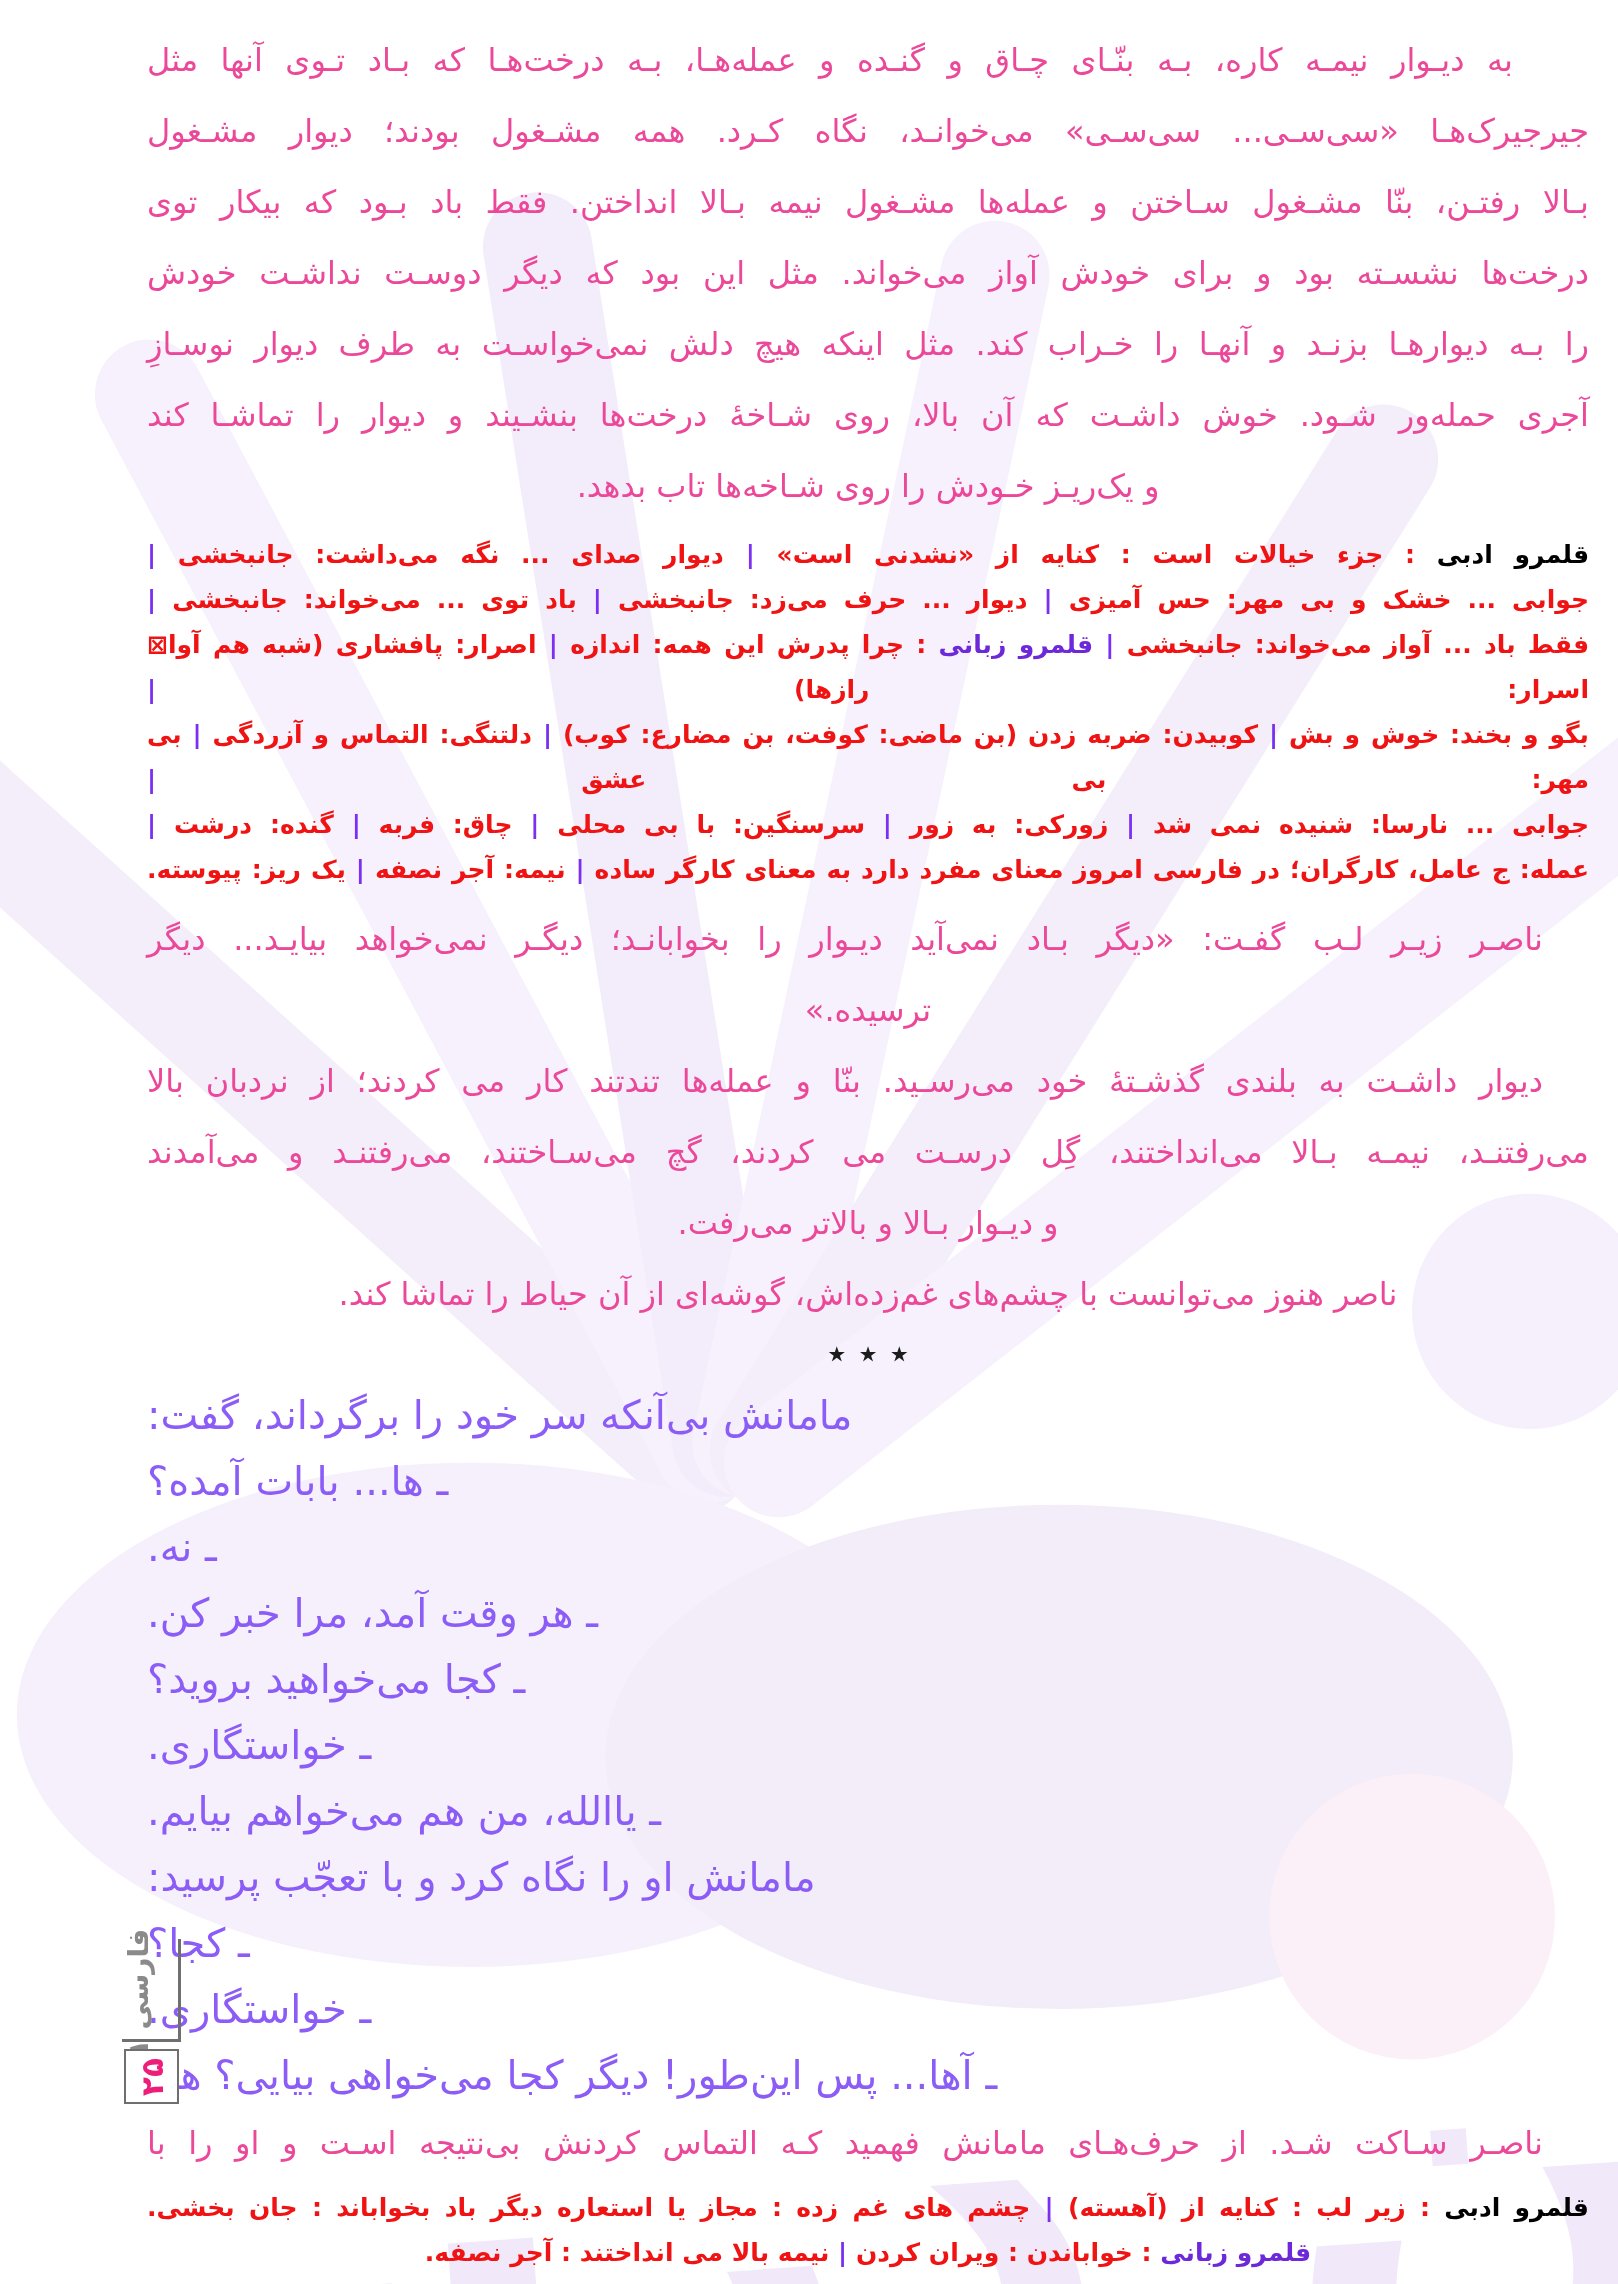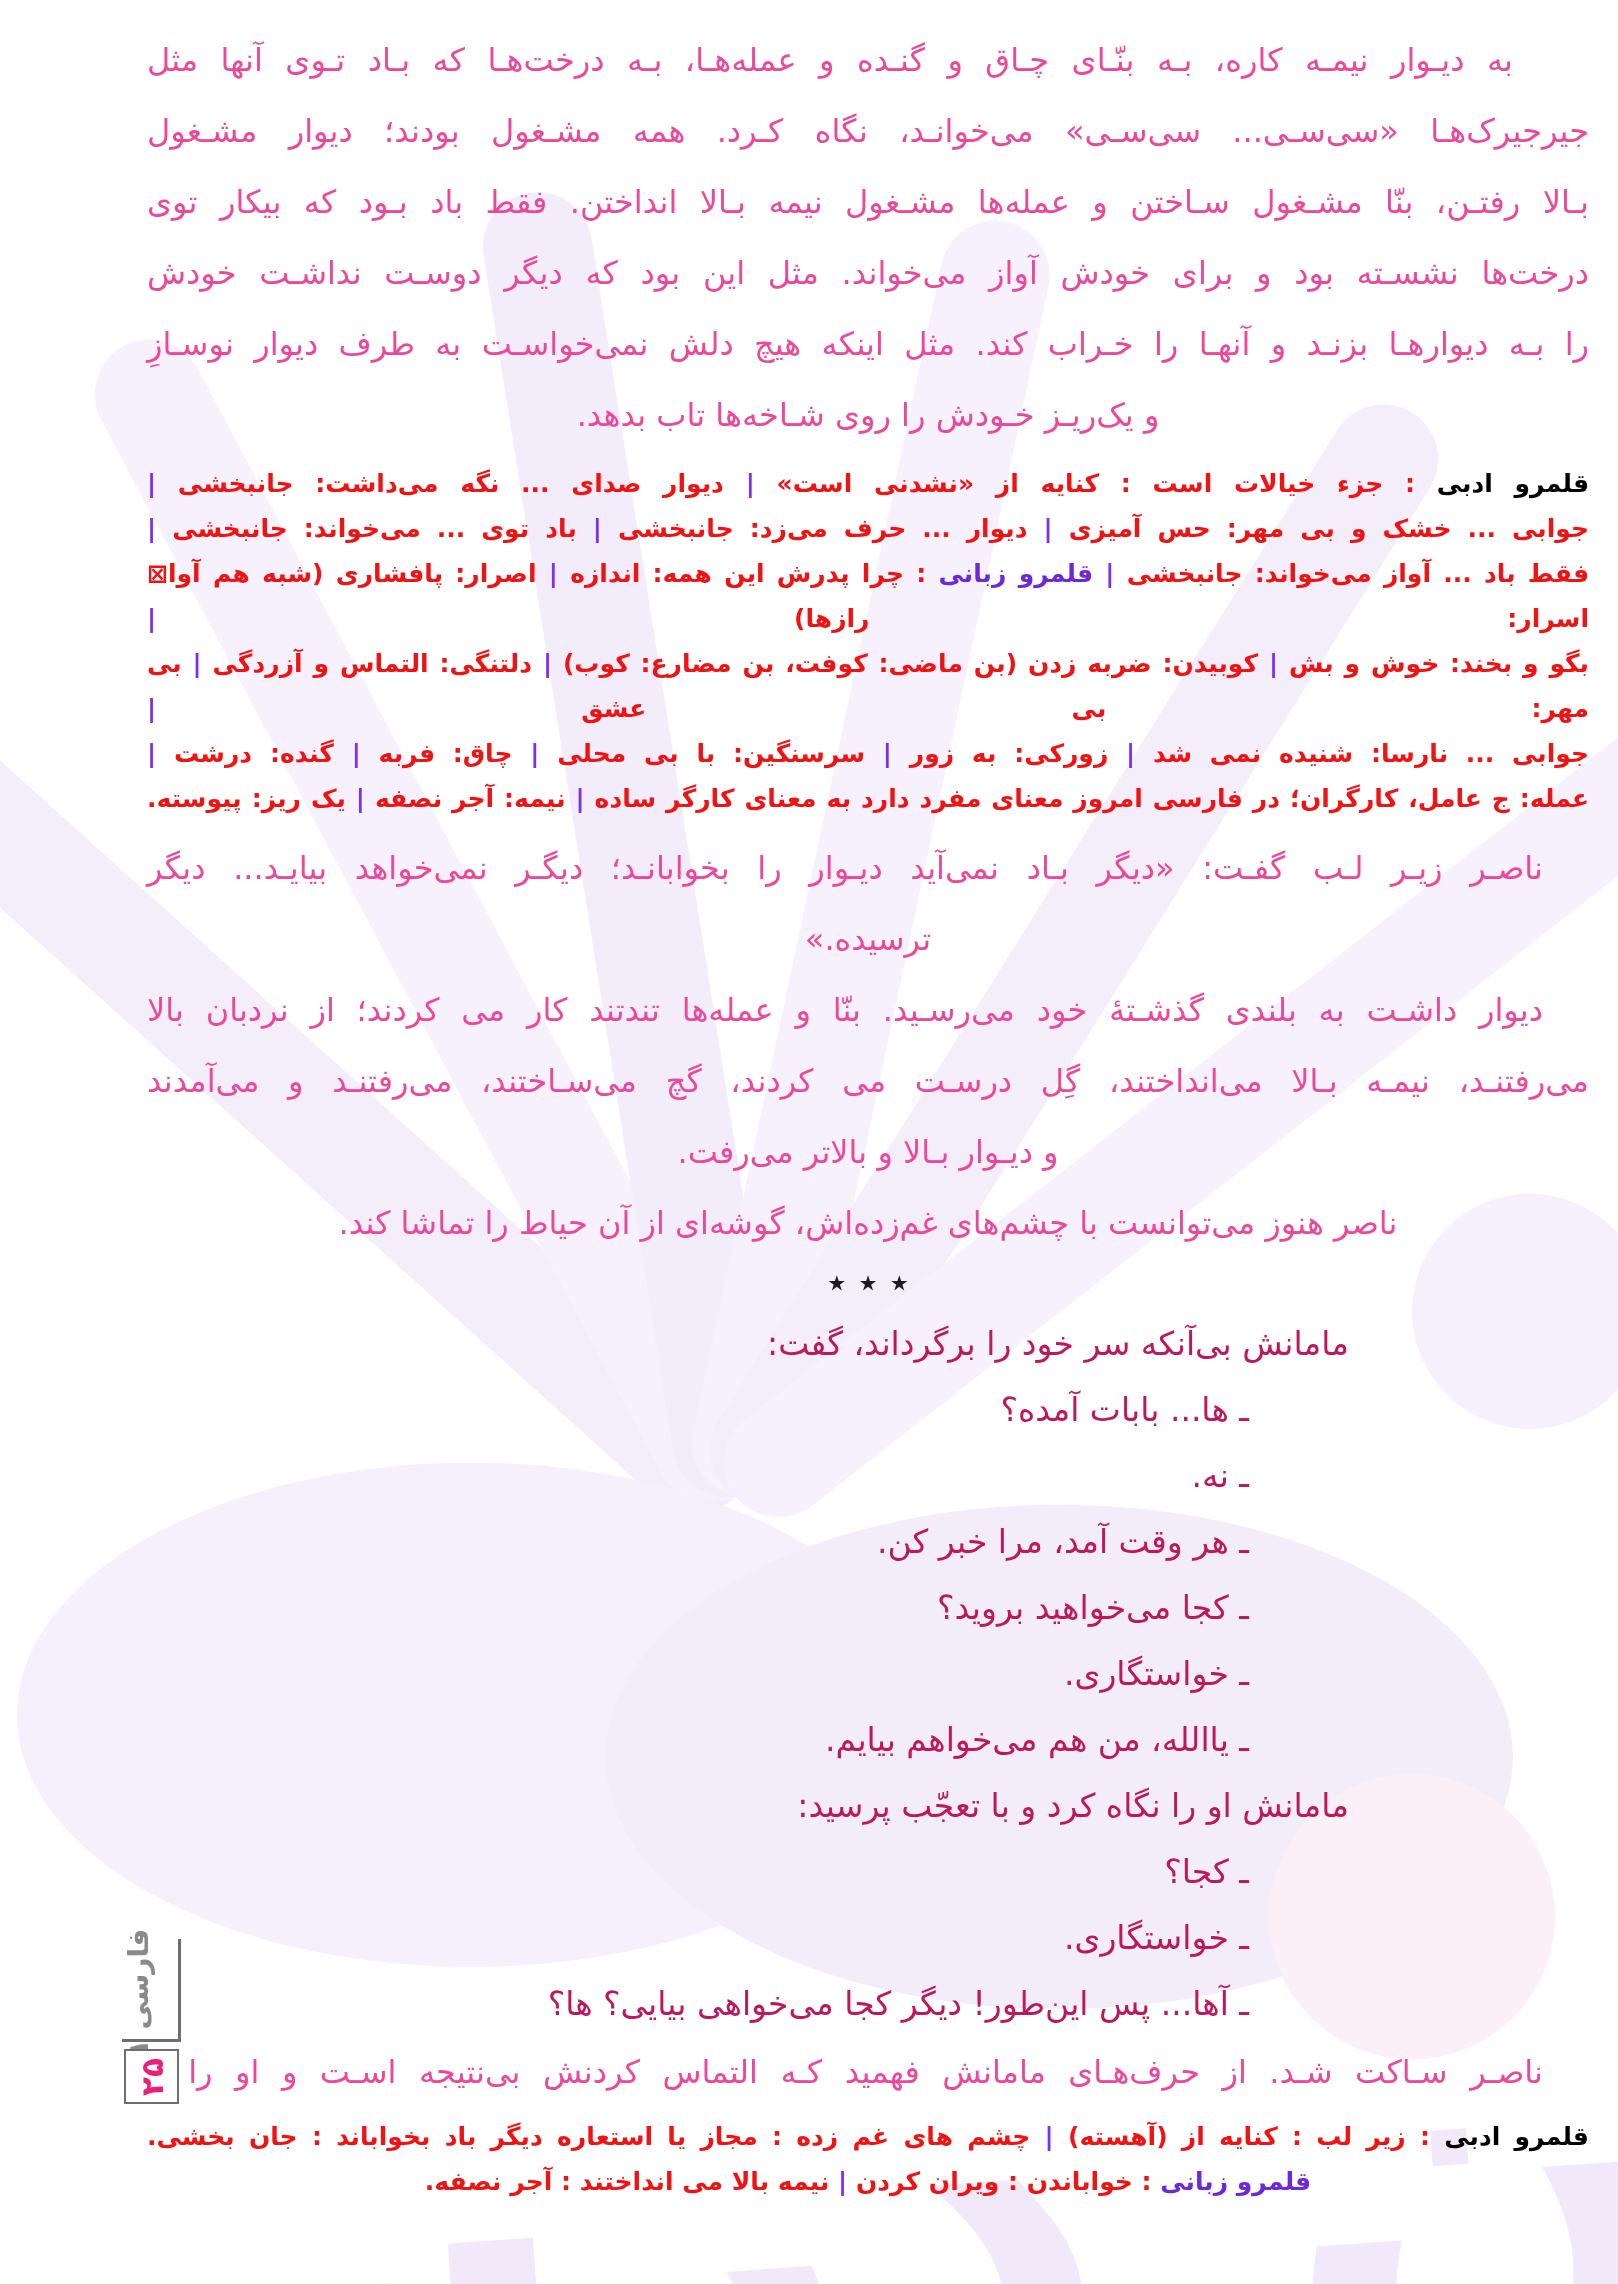--- a/index.html
+++ b/index.html
@@ -29,21 +29,21 @@
   .ind-sm{padding-right:46px;}
   .ann{font-size:25px;line-height:45px;font-weight:bold;}
   .c-red{color:#f01313;}
   .c-lp{color:#000000;}
   .c-lb{color:#6d28d9;}
   .c-sep{color:#7b2ff2;}
   #ann1{margin-top:10px;}
   #para2{margin-top:11.8px;}
   #stars{height:47px;line-height:47px;font-size:35px;font-weight:bold;text-align:center;color:#1c1c1c;}
   #dialogue{margin-top:5px;}
-  .dlg-line{font-size:33px;line-height:66px;text-align:right;color:#be185d;}
+  .dlg-line{font-size:40px;line-height:66px;text-align:left;color:#8b5cf6;}
   .dlg-line.narr{margin-left:0;margin-right:240px;}
   .dlg-line.dash{margin-right:340px;}
   #ann2{margin-top:6.7px;}
   
   #side-label-box{
     position:absolute;left:71px;top:1925px;width:135px;height:135px;
     display:flex;align-items:center;justify-content:center;z-index:2;
   }
   #side-label-box span{
     transform:rotate(-90deg);white-space:nowrap;
@@ -84,20 +84,21 @@
   </div>
 
   <div id="content">
 
     <div id="para1" class="story">
         <div class="line justify ind-lg">به دیـوار نیمـه کاره، بـه بنّـای چـاق و گنـده و عمله‌هـا، بـه درخت‌هـا که بـاد تـوی آنها مثل</div>
         <div class="line justify">جیرجیرک‌هـا «سی‌سـی... سی‌سـی» می‌خوانـد، نگاه کـرد. همه مشـغول بودند؛ دیوار مشـغول</div>
         <div class="line justify">بـالا رفتـن، بنّا مشـغول سـاختن و عمله‌ها مشـغول نیمه بـالا انداختن. فقط باد بـود که بیکار توی</div>
         <div class="line justify">درخت‌ها نشسـته بود و برای خودش آواز می‌خواند. مثل این بود که دیگر دوسـت نداشـت خودش</div>
         <div class="line justify">را بـه دیوارهـا بزنـد و آنهـا را خـراب کند. مثل اینکه هیچ دلش نمی‌خواسـت به طرف دیوار نوسـازِ</div>
+        <div class="line justify">آجری حمله‌ور شـود. خوش داشـت که آن بالا، روی شـاخهٔ درخت‌ها بنشـیند و دیوار را تماشـا کند</div>
         <div class="line center">و یک‌ریـز خـودش را روی شـاخه‌ها تاب بدهد.</div>
       </div>
 
     <div id="ann1" class="ann">
         <div class="line justify"><span class="c-lp">قلمرو ادبی</span><span class="c-red"> : جزء خیالات است : کنایه از «نشدنی است» </span><span class="c-sep">|</span><span class="c-red"> دیوار صدای ... نگه می‌داشت: جانبخشی </span><span class="c-sep">|</span></div>
         <div class="line justify"><span class="c-red">جوابی ... خشک و بی مهر: حس آمیزی </span><span class="c-sep">|</span><span class="c-red"> دیوار ... حرف می‌زد: جانبخشی </span><span class="c-sep">|</span><span class="c-red"> باد توی ... می‌خواند: جانبخشی </span><span class="c-sep">|</span></div>
         <div class="line justify"><span class="c-red">فقط باد ... آواز می‌خواند: جانبخشی </span><span class="c-sep">|</span><span class="c-lb"> قلمرو زبانی </span><span class="c-red">: چرا پدرش این همه: اندازه </span><span class="c-sep">|</span><span class="c-red"> اصرار: پافشاری (شبه هم آوا⊠ اسرار: رازها) </span><span class="c-sep">|</span></div>
         <div class="line justify"><span class="c-red">بگو و بخند: خوش و بش </span><span class="c-sep">|</span><span class="c-red"> کوبیدن: ضربه زدن (بن ماضی: کوفت، بن مضارع: کوب) </span><span class="c-sep">|</span><span class="c-red"> دلتنگی: التماس و آزردگی </span><span class="c-sep">|</span><span class="c-red"> بی مهر: بی عشق </span><span class="c-sep">|</span></div>
         <div class="line justify"><span class="c-red">جوابی ... نارسا: شنیده نمی شد </span><span class="c-sep">|</span><span class="c-red"> زورکی: به زور </span><span class="c-sep">|</span><span class="c-red"> سرسنگین: با بی محلی </span><span class="c-sep">|</span><span class="c-red"> چاق: فربه </span><span class="c-sep">|</span><span class="c-red"> گنده: درشت </span><span class="c-sep">|</span></div>
         <div class="line justify"><span class="c-red">عمله: ج عامل، کارگران؛ در فارسی امروز معنای مفرد دارد به معنای کارگر ساده </span><span class="c-sep">|</span><span class="c-red"> نیمه: آجر نصفه </span><span class="c-sep">|</span><span class="c-red"> یک ریز: پیوسته.</span></div>

